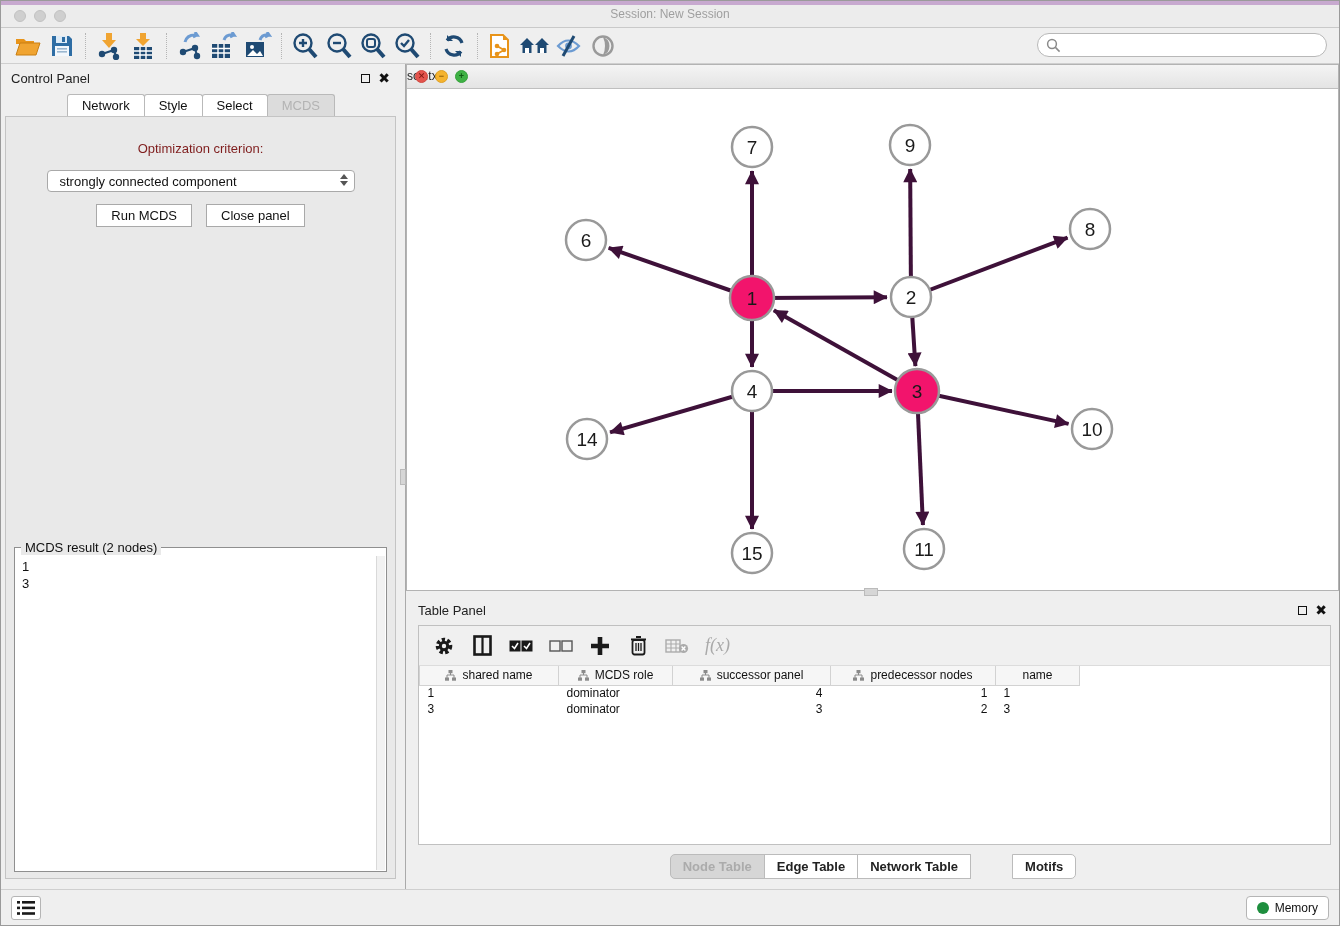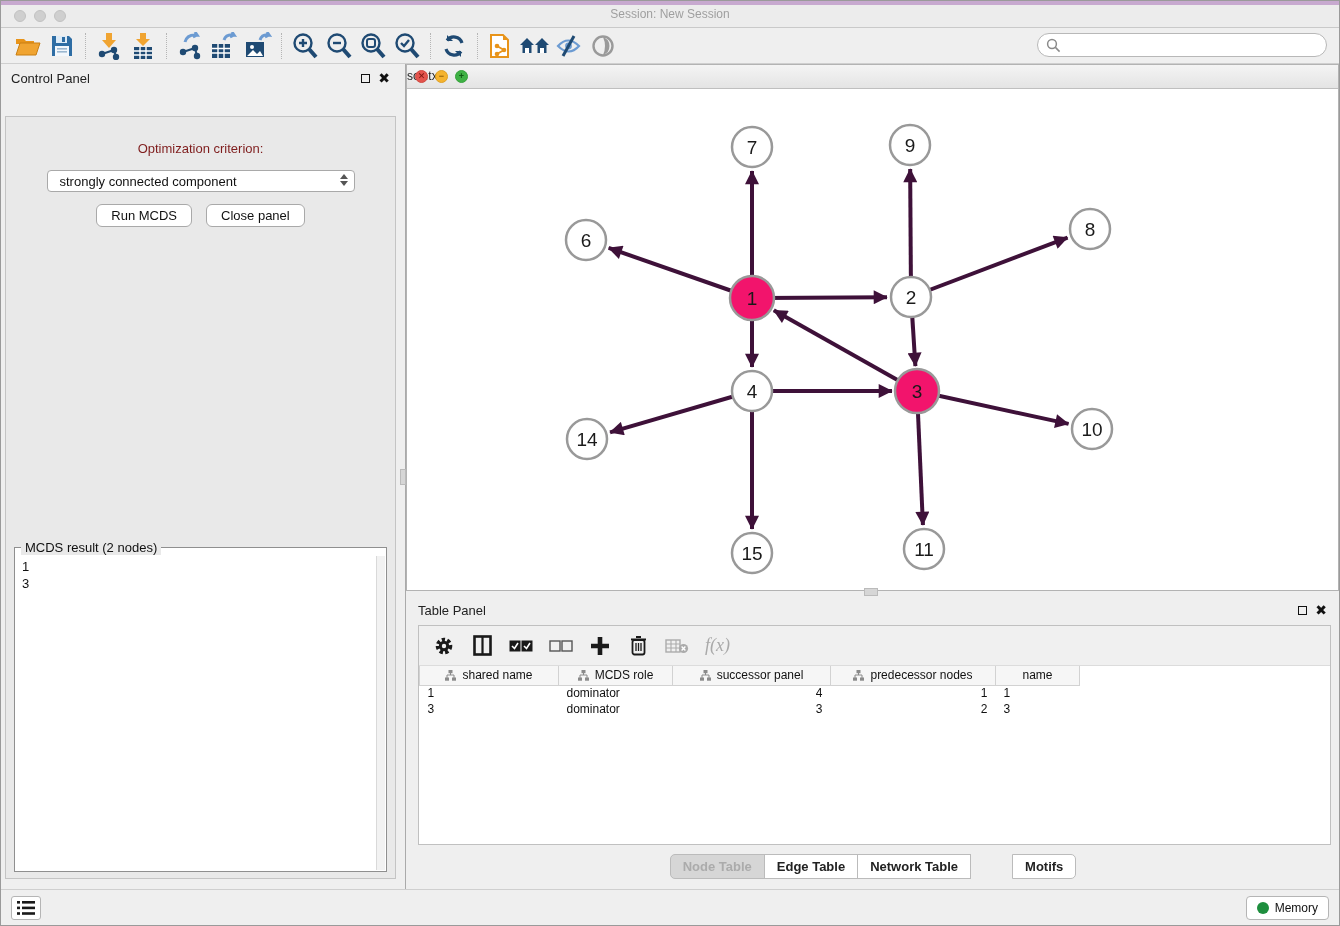--- a/index.html
+++ b/index.html
@@ -39,21 +39,21 @@
   .cp-body { position:absolute; left:4px; right:4px; top:52px; bottom:10px;
     background:#E9E9E9; border:1px solid #c4c4c4; }
   .opt-label { text-align:center; font-size:13px; color:#7f1d1d; margin-top:24px; }
   .select-box { margin:14px auto 0; width:308px; height:22px; background:#fff; border:1px solid #a9a9a9;
     border-radius:4px; display:flex; align-items:center; font-size:13px; padding-left:12px; color:#111; position:relative; }
   .chevrons { position:absolute; right:6px; top:3px; display:flex; flex-direction:column; gap:2px; }
   .chevrons i { width:0; height:0; border-left:4px solid transparent; border-right:4px solid transparent; display:block; }
   .chevrons .up { border-bottom:5px solid #555; }
   .chevrons .dn { border-top:5px solid #555; }
   .cp-buttons { display:flex; justify-content:center; gap:14px; margin-top:12px; }
-  .mac-btn { background:#fff; border:1px solid #a9a9a9; border-radius:6px; font-size:13px;
+  .mac-btn { background:#fff; border:1px solid #a9a9a9; border-radius:0; font-size:13px;
     padding:3px 14px; color:#111; font-family:inherit; }
   .groupbox { position:absolute; left:8px; right:8px; top:430px; bottom:6px;
     background:#fff; border:1px solid #8f8f8f; }
   .groupbox legend { position:absolute; top:-8px; left:6px; background:#E9E9E9; padding:0 4px; font-size:13px; color:#111; }
   .result-area { position:absolute; left:1px; top:8px; right:10px; bottom:1px;
     font-size:13px; color:#111; white-space:pre; padding:2px 6px; line-height:17px; }
   .result-scroll { position:absolute; right:1px; top:8px; bottom:1px; width:9px;
     background:#F2F2F2; border-left:1px solid #d9d9d9; }
   
   .v-split { position:absolute; left:399px; top:63px; width:6px; bottom:36px; background:#EFEFEF; border-right:1px solid #aaa; }
@@ -252,20 +252,26 @@
   </div>
 </div>
 
 <div class="control-panel">
   <div class="cp-header">
     <span>Control Panel</span>
     <span class="panel-btns">
       <span class="float-btn"></span>
       <span class="close-btn">✖</span>
     </span>
+  </div>
+  <div class="cp-tabs">
+    <span class="cp-tab">Network</span>
+    <span class="cp-tab">Style</span>
+    <span class="cp-tab">Select</span>
+    <span class="cp-tab disabled">MCDS</span>
   </div>
   <div class="cp-body">
     <div class="opt-label">Optimization criterion:</div>
     <div class="select-box">
       <span>strongly connected component</span>
       <span class="chevrons">
           <i class="up"></i>
           <i class="dn"></i>
         </span>
     </div>

